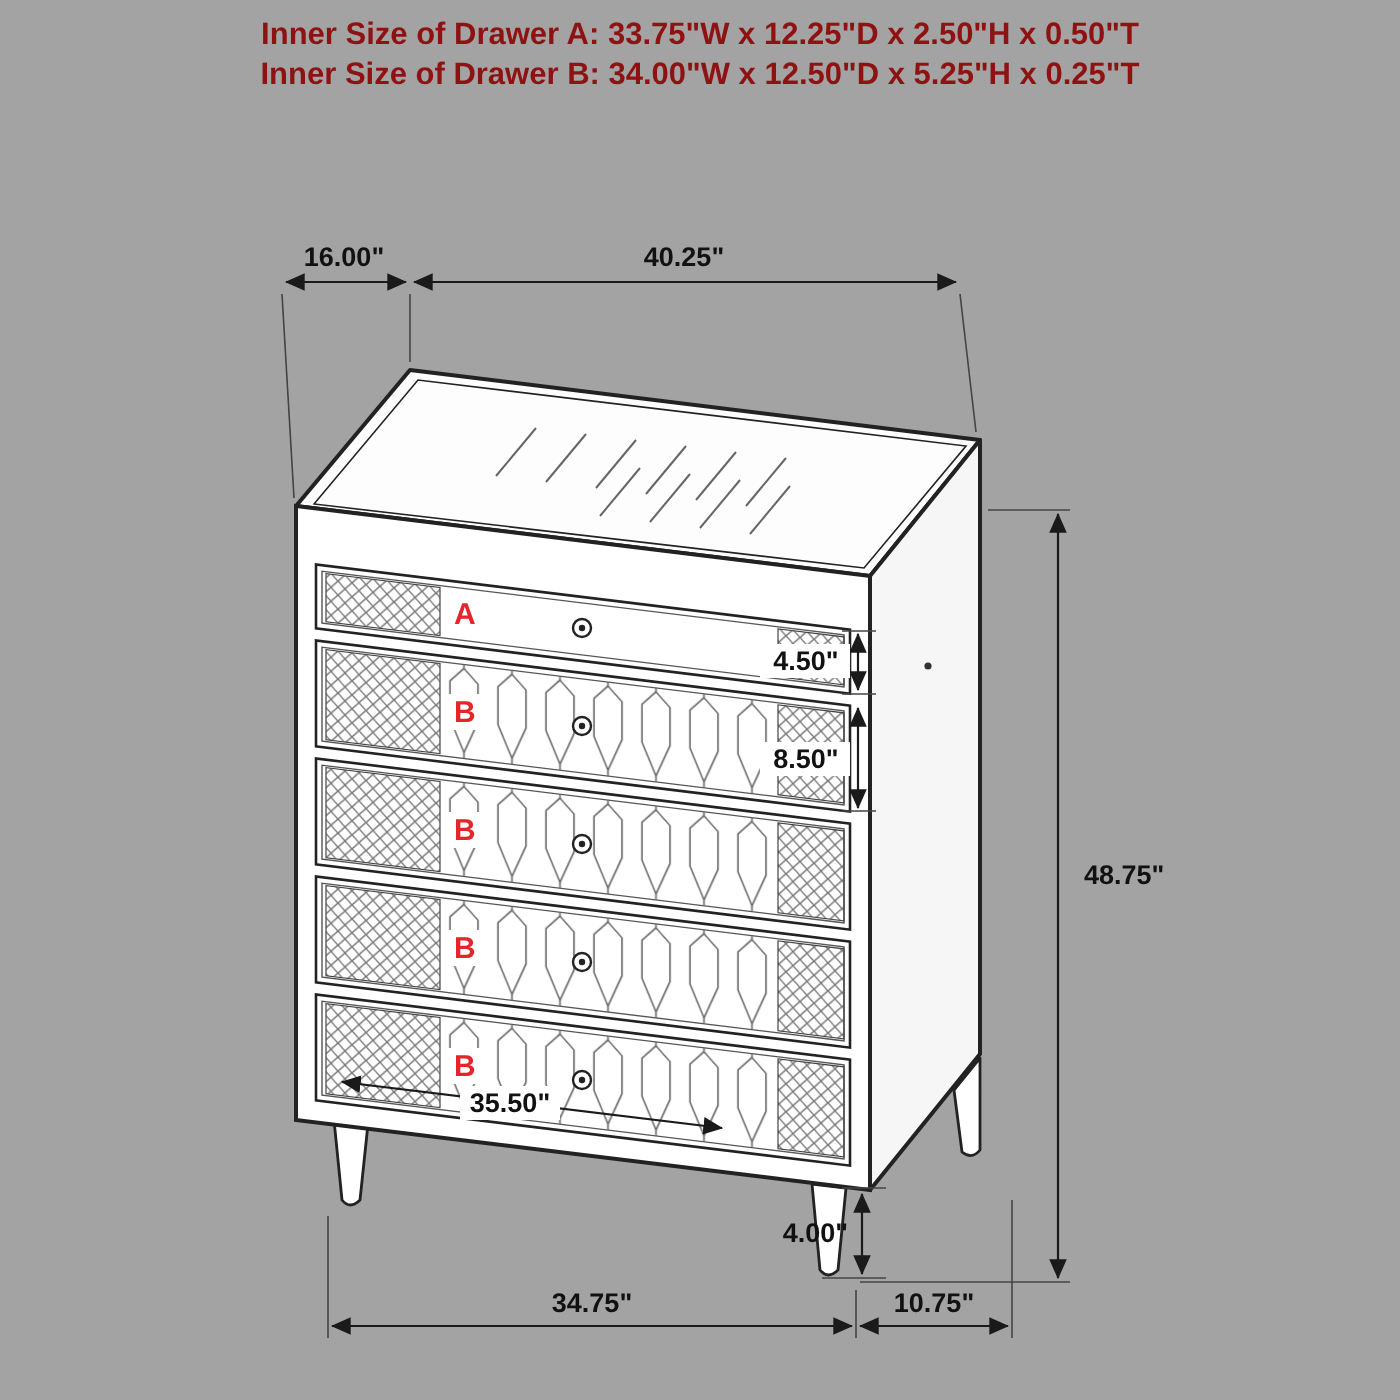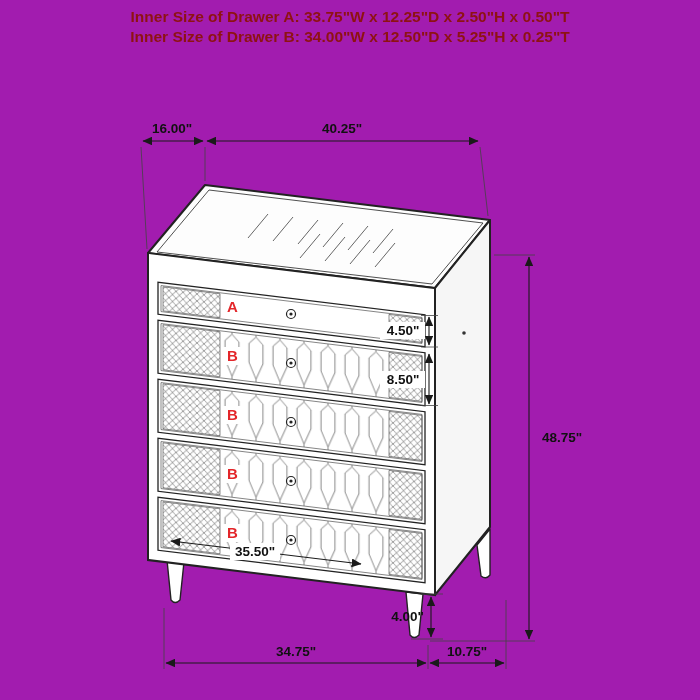--- a/index.html
+++ b/index.html
@@ -1,17 +1,17 @@
 <!DOCTYPE html>
 <html><head>
 <meta charset="utf-8">
 <style>
   html,body{margin:0;padding:0;background:#ffffff}
   body{width:700px;height:700px;font-family:"Liberation Sans",sans-serif}
-  .stage{position:relative;width:700px;height:700px;background:#a21caf;overflow:hidden}
+  .stage{position:relative;width:700px;height:700px;background:#a3a3a3;overflow:hidden}
   svg text{font-family:"Liberation Sans",sans-serif}
   .title{font-size:15.5px;font-weight:bold}
   .dim{font-size:13.5px;font-weight:bold;fill:#111}
   .letter{font-size:15px;font-weight:bold}
   .edge{stroke:#222;stroke-linejoin:round}
   .wit{stroke:#444;stroke-width:0.8}
   .dline{stroke:#1a1a1a;stroke-width:1.1}
 </style>
 </head>
 <body>

